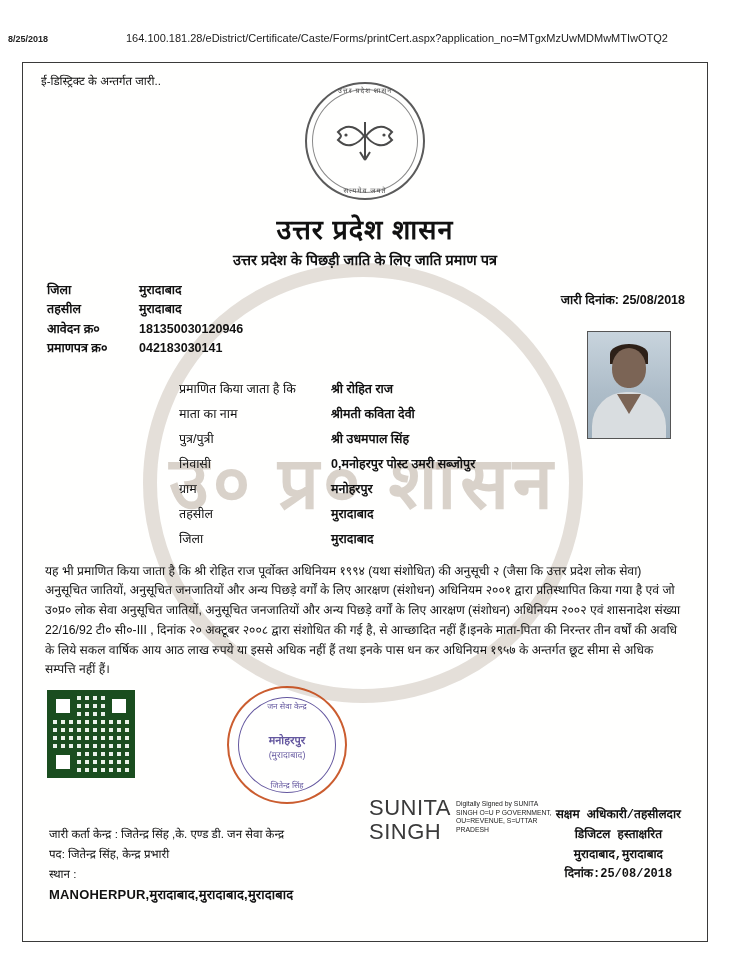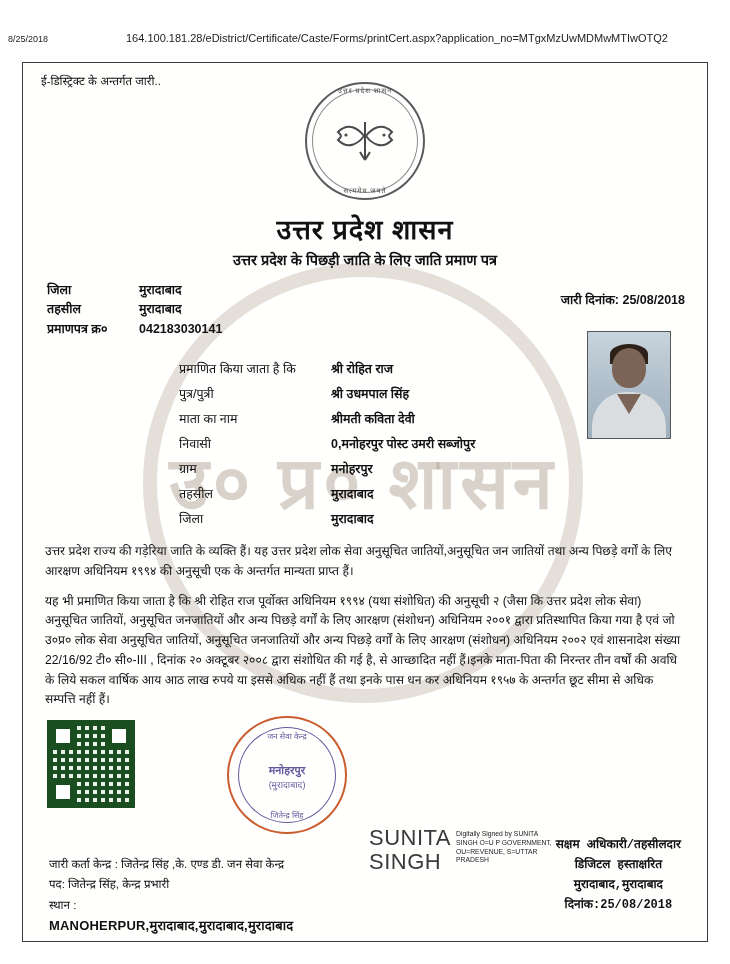--- a/index.html
+++ b/index.html
@@ -16,21 +16,21 @@
 
   
   .print-header {
     display: flex;
     align-items: baseline;
     font-size: 9px;
     color: #222;
     padding: 32px 10px 6px 8px;
     white-space: nowrap;
   }
-  .print-header .ph-date { width: 58px; flex: 0 0 58px; }
+  .print-header .ph-date { width: 58px; flex: 0 0 58px; font-weight: bold; }
   .print-header .ph-url { flex: 1; text-align: left; padding-left: 60px; font-size: 11px; }
 
   
   .sheet {
     position: absolute;
     left: 22px;
     top: 62px;
     width: 686px;
     height: 880px;
     border: 1px solid #3a3a3a;
@@ -305,61 +305,64 @@
     <div class="meta">
       <div class="meta-row">
         <span class="meta-label">जिला</span>
         <span class="meta-value">मुरादाबाद</span>
       </div>
       <div class="meta-row">
         <span class="meta-label">तहसील</span>
         <span class="meta-value">मुरादाबाद</span>
       </div>
       <div class="meta-row">
+        <span class="meta-label">आवेदन क्र०</span>
+        <span class="meta-value">181350030120946</span>
+      </div>
+      <div class="meta-row">
         <span class="meta-label">प्रमाणपत्र क्र०</span>
         <span class="meta-value">042183030141</span>
       </div>
       <div class="issue-date">
         <span>जारी दिनांक:</span>
         <span>25/08/2018</span>
       </div>
     </div>
 
     <div class="details">
       <div class="det-row">
         <span class="det-label">प्रमाणित किया जाता है कि</span>
         <span class="det-value">श्री रोहित राज</span>
       </div>
       <div class="det-row">
+        <span class="det-label">माता का नाम</span>
+        <span class="det-value">श्रीमती कविता देवी</span>
+      </div>
+      <div class="det-row">
         <span class="det-label">पुत्र/पुत्री</span>
         <span class="det-value">श्री उधमपाल सिंह</span>
       </div>
       <div class="det-row">
-        <span class="det-label">माता का नाम</span>
-        <span class="det-value">श्रीमती कविता देवी</span>
-      </div>
-      <div class="det-row">
         <span class="det-label">निवासी</span>
         <span class="det-value">0,मनोहरपुर पोस्ट उमरी सब्जोपुर</span>
       </div>
       <div class="det-row">
         <span class="det-label">ग्राम</span>
         <span class="det-value">मनोहरपुर</span>
       </div>
       <div class="det-row">
         <span class="det-label">तहसील</span>
         <span class="det-value">मुरादाबाद</span>
       </div>
       <div class="det-row">
         <span class="det-label">जिला</span>
         <span class="det-value">मुरादाबाद</span>
       </div>
     </div>
 
-    <div class="para">उत्तर प्रदेश राज्य की गड़ेरिया जाति के व्यक्ति हैं। यह उत्तर प्रदेश लोक सेवा अनुसूचित जातियों,अनुसूचित जन जातियों तथा अन्य पिछड़े वर्गों के लिए आरक्षण अधिनियम १९९४ की अनुसूची एक के अन्तर्गत मान्यता प्राप्त हैं।</div>
     <div class="para">यह भी प्रमाणित किया जाता है कि श्री रोहित राज पूर्वोक्त अधिनियम १९९४ (यथा संशोधित) की अनुसूची २ (जैसा कि उत्तर प्रदेश लोक सेवा) अनुसूचित जातियों, अनुसूचित जनजातियों और अन्य पिछड़े वर्गों के लिए आरक्षण (संशोधन) अधिनियम २००१ द्वारा प्रतिस्थापित किया गया है एवं जो उ०प्र० लोक सेवा अनुसूचित जातियों, अनुसूचित जनजातियों और अन्य पिछड़े वर्गों के लिए आरक्षण (संशोधन) अधिनियम २००२ एवं शासनादेश संख्या 22/16/92 टी० सी०-III , दिनांक २० अक्टूबर २००८ द्वारा संशोधित की गई है, से आच्छादित नहीं हैं।इनके माता-पिता की निरन्तर तीन वर्षों की अवधि के लिये सकल वार्षिक आय आठ लाख रुपये या इससे अधिक नहीं हैं तथा इनके पास धन कर अधिनियम १९५७ के अन्तर्गत छूट सीमा से अधिक सम्पत्ति नहीं हैं।</div>
 
     <div class="lower">
       <div class="qr">
         <span class="q1"></span>
         <span class="q2"></span>
         <span class="q3"></span>
       </div>
 
       <div class="stamp">

